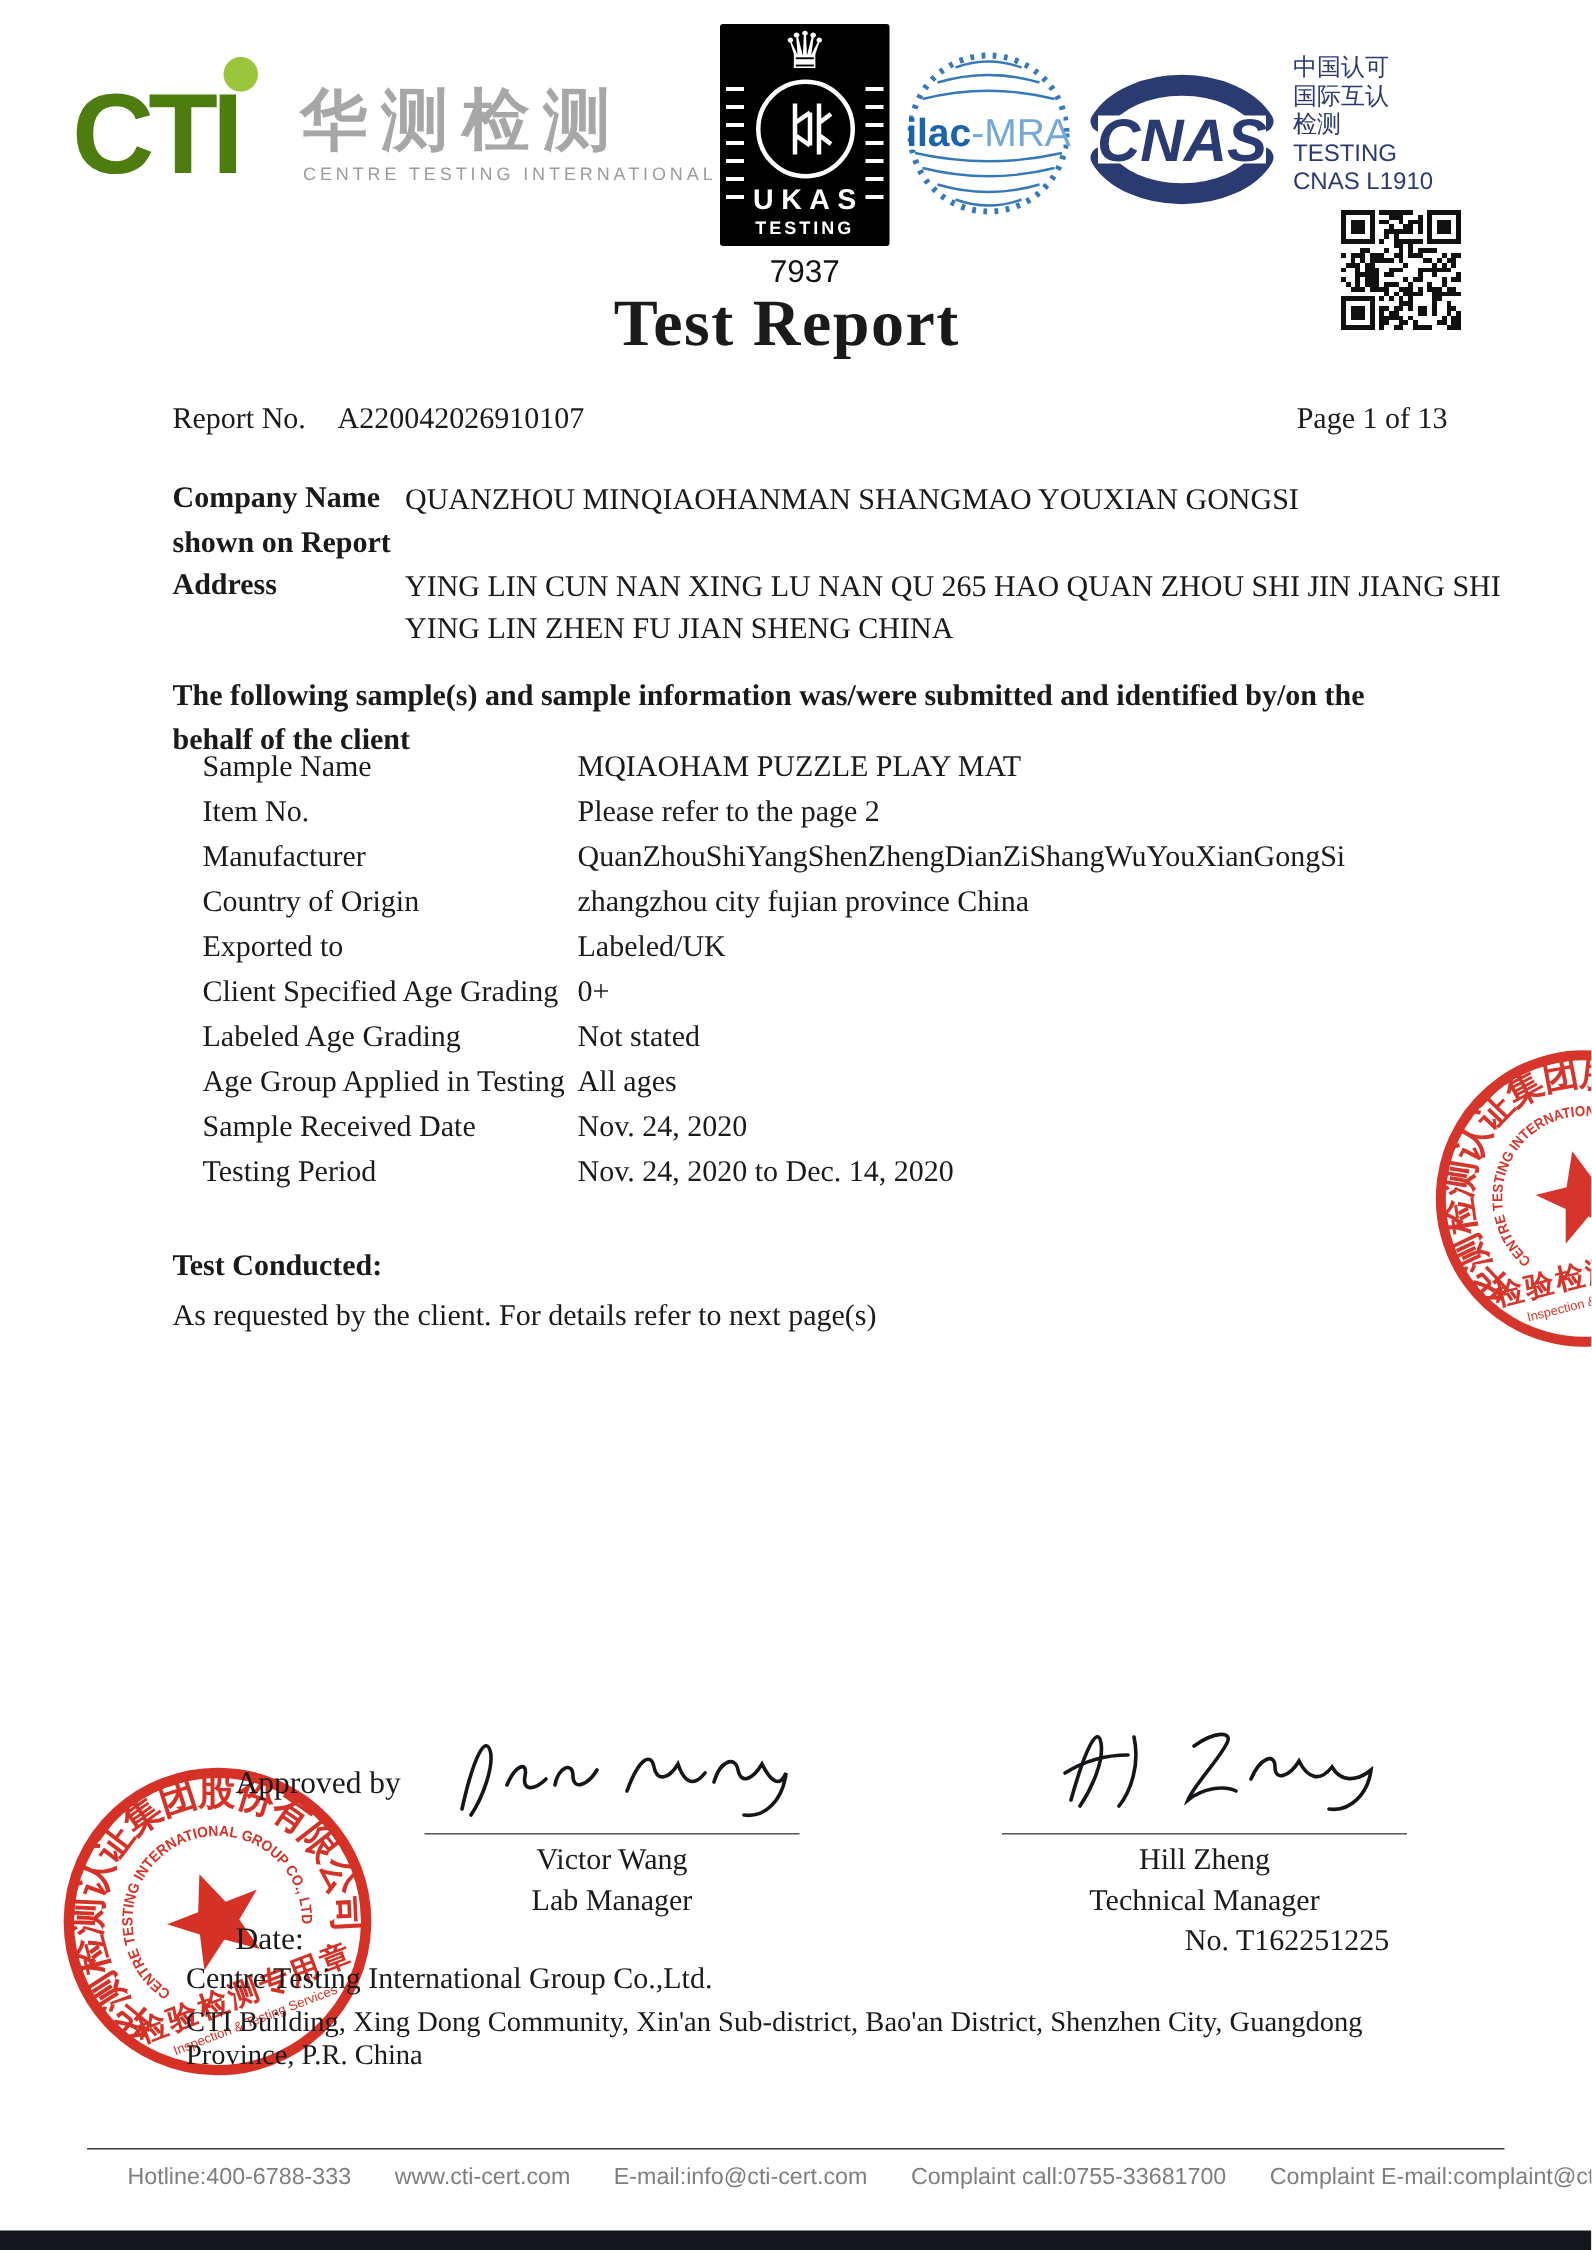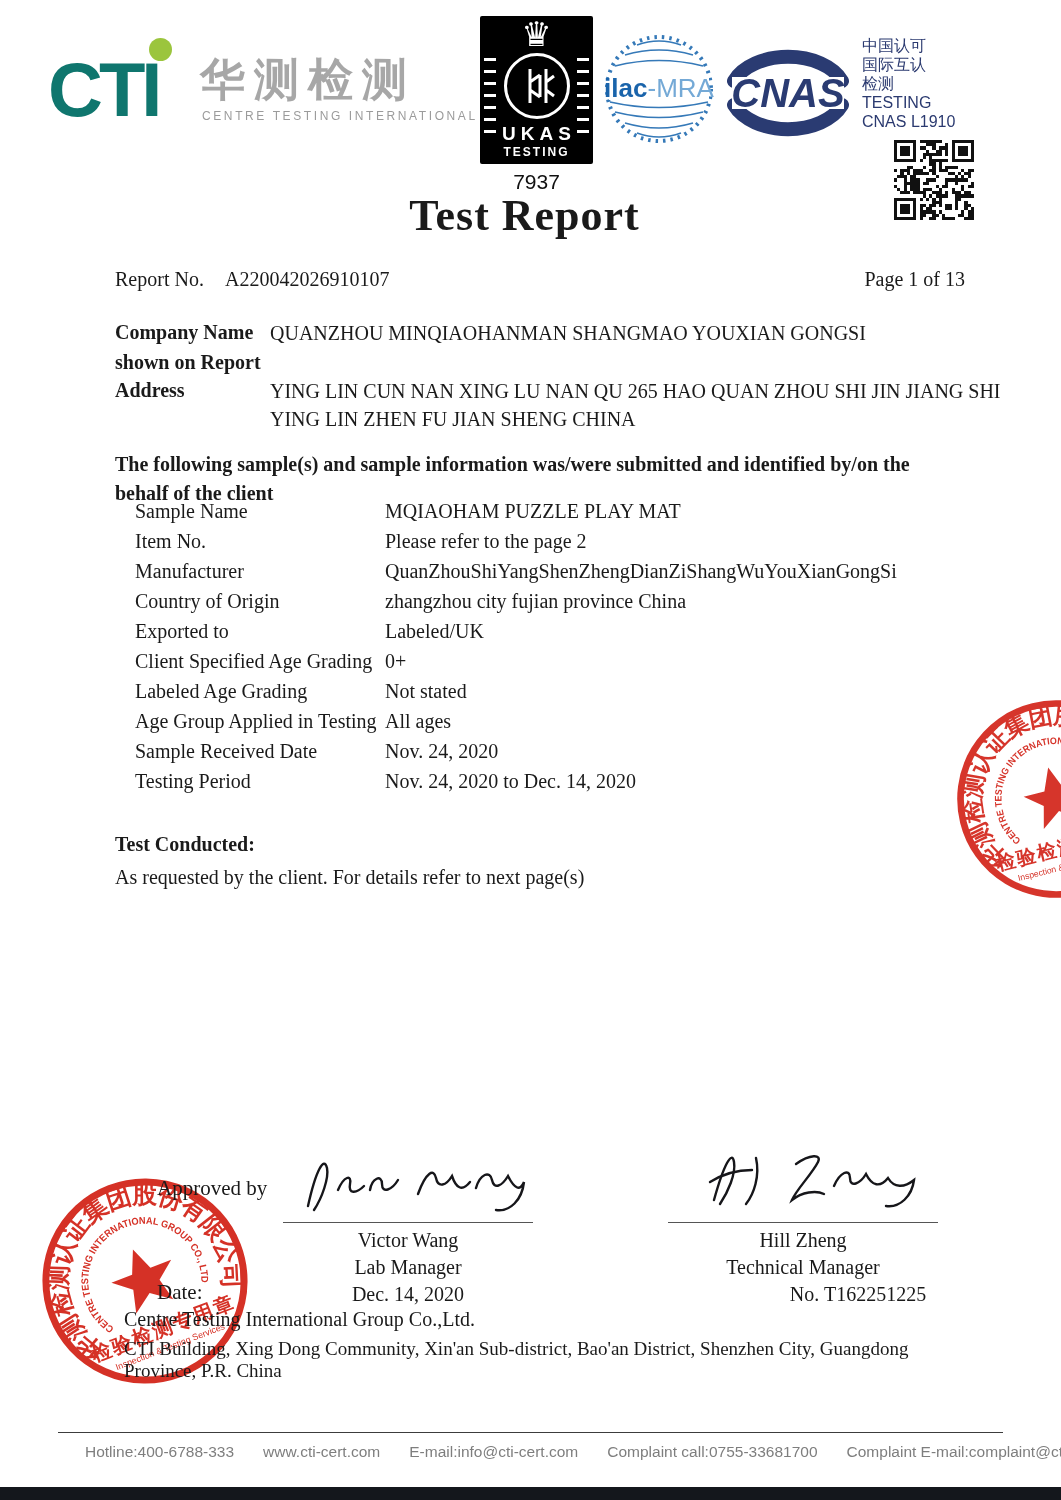--- a/index.html
+++ b/index.html
@@ -5,21 +5,21 @@
   html,body{margin:0;padding:0;background:#ffffff;}
   #page{
     position:relative;width:1061px;height:1500px;background:#ffffff;
     overflow:hidden;font-family:"Liberation Serif", serif;color:#1a1a1a;
   }
   .abs{position:absolute;}
 
   
   .cti-wrap{left:48px;top:52px;}
   .cti-text{font-family:"Liberation Sans",sans-serif;font-weight:bold;font-size:76px;
-    line-height:1;color:#0f766e;letter-spacing:-4px;}
+    line-height:1;color:#4d7c0f;letter-spacing:-4px;}
   .cti-dot{position:absolute;left:101px;top:-14px;width:23px;height:23px;border-radius:50%;background:#9bc53d;}
   .cti-cn{position:absolute;left:152px;top:6px;font-size:45px;line-height:1;color:#a7a7a7;
     letter-spacing:9px;font-weight:bold;white-space:nowrap;}
   .cti-sub{position:absolute;left:154px;top:57px;font-family:"Liberation Sans",sans-serif;
     font-size:12px;letter-spacing:2.6px;color:#9b9b9b;white-space:nowrap;}
 
   
   .ukas-box{left:480px;top:16px;width:113px;height:148px;background:#000;border-radius:2px;
     display:flex;flex-direction:column;align-items:center;color:#fff;}
   .ukas-crown{font-size:34px;line-height:1;margin-top:2px;color:#fff;}
@@ -481,21 +481,20 @@
     <path d="M10,40 C26,30 42,28 52,28"></path>
     <path d="M56,16 C60,34 54,52 46,62"></path>
     <path d="M96,22 C110,12 122,12 118,20 C112,32 96,48 92,58 C102,50 116,48 124,52"></path>
     <path d="M134,44 C140,30 150,26 150,36 C150,46 160,42 166,32 C172,44 180,46 188,36 C194,46 204,46 214,38 C212,54 200,66 186,64"></path>
   </svg>
 
   <div class="abs sig-block sig-l">
     <div class="sig-rule"></div>
     <div>Victor Wang</div>
     <div>Lab Manager</div>
-    <div>Dec. 14, 2020</div>
   </div>
   <div class="abs sig-block sig-r">
     <div class="sig-rule"></div>
     <div>Hill Zheng</div>
     <div>Technical Manager</div>
     <div class="sig-number">No. T162251225</div>
   </div>
 
   <div class="abs date-lbl">Date:</div>
   <div class="abs grp-line">Centre Testing International Group Co.,Ltd.</div>

